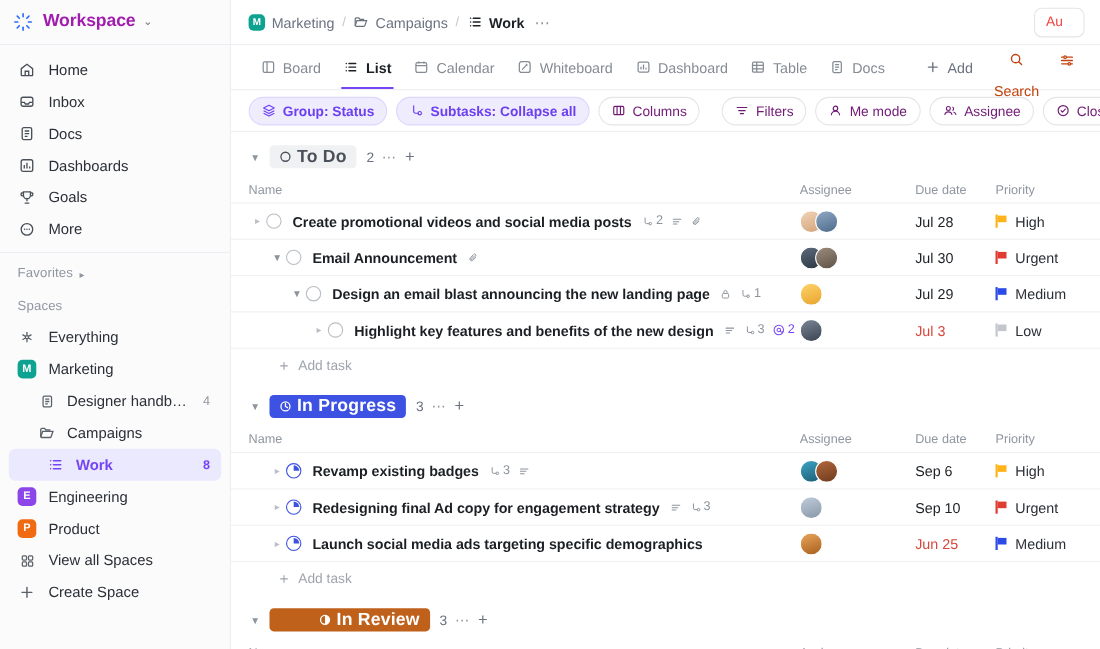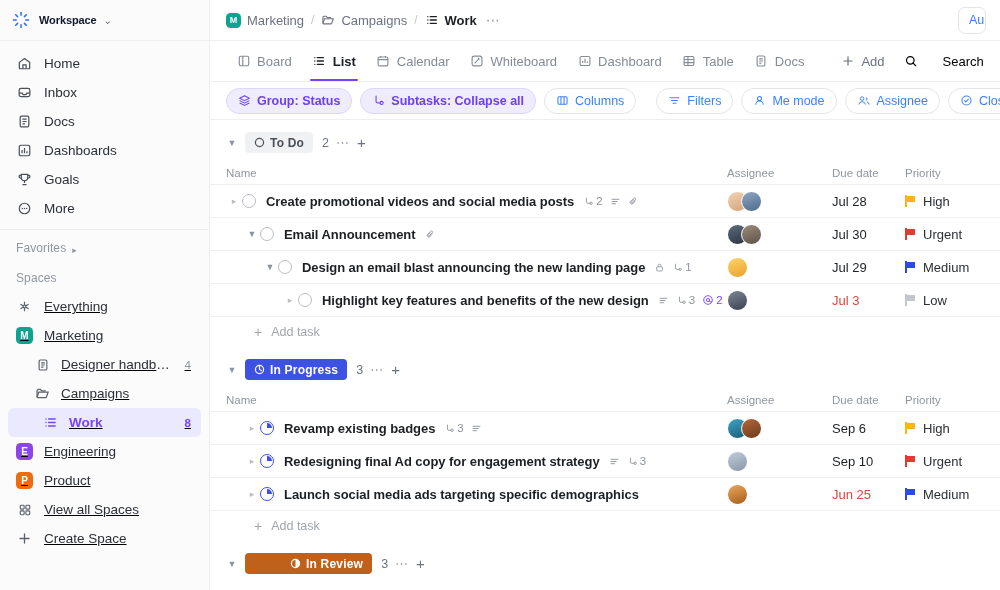--- a/index.html
+++ b/index.html
@@ -15,39 +15,39 @@
   .sidebar {
     width: 210px; height: 590px; flex: 0 0 210px;
     background: #fbfbfc; border-right: 1px solid #eceef1;
     display: flex; flex-direction: column;
   }
   .ws-header {
     height: 41px; display: flex; align-items: center; gap: 9px;
     padding: 0 12px; border-bottom: 1px solid #eceef1;
   }
   .ws-logo { width: 18px; height: 18px; flex: 0 0 18px; position: relative; }
-  .ws-title { font-size: 11px; font-weight: 700; color: #0f172a; letter-spacing: -0.1px; }
+  .ws-title { font-size: 16px; font-weight: 700; color: #a21caf; letter-spacing: -0.1px; }
   .ws-caret { font-size: 10px; color: #6b7280; margin-left: -2px; }
 
   .nav { padding: 8px 8px 6px 8px; border-bottom: 1px solid #eceef1; }
   .nav-item {
     display: flex; align-items: center; gap: 12px;
     height: 29px; padding: 0 8px; border-radius: 6px;
     font-size: 13.5px; color: #2b2f36; cursor: pointer;
   }
   .nav-icon { width: 16px; height: 16px; flex: 0 0 16px; display: flex; align-items: center; justify-content: center; color: #4a5059; }
 
   .sec-head {
     display: flex; align-items: flex-end; gap: 6px;
     font-size: 12px; color: #9096a0; padding: 11px 16px 5px 16px;
     letter-spacing: 0.1px;
   }
   .sec-head .chev { font-size: 9px; color: #9096a0; }
 
-  .spaces { padding: 2px 8px; text-decoration: underline; }
+  .spaces { padding: 2px 8px; }
   .sp-item {
     display: flex; align-items: center; gap: 11px;
     height: 29px; padding: 0 8px; border-radius: 6px;
     font-size: 13.5px; color: #2b2f36; cursor: pointer; position: relative;
   }
   .sp-item.indent1 { padding-left: 26px; gap: 10px; }
   .sp-item.indent2 { padding-left: 34px; gap: 10px; }
   .sp-item.active { background: #ebe9fe; color: #7545f5; font-weight: 600; }
   .sp-item.active .sp-badge { color: #7545f5; }
   .sp-ico { width: 17px; height: 17px; flex: 0 0 17px; display: flex; align-items: center; justify-content: center; }
@@ -65,64 +65,64 @@
     padding: 0 14px 0 16px; border-bottom: 1px solid #eceef1; flex: 0 0 41px;
   }
   .crumbs { display: flex; align-items: center; gap: 7px; font-size: 13px; }
   .crumb { display: flex; align-items: center; gap: 6px; color: #6b7280; cursor: pointer; }
   .crumb.cur { color: #1c2024; font-weight: 600; }
   .crumb-sep { color: #c3c7cd; font-size: 12px; }
   .crumb-dots { color: #9096a0; font-size: 14px; letter-spacing: 1px; cursor: pointer; padding-left: 2px; }
   .automate-btn {
     border: 1px solid #e3e5e8; border-radius: 7px; height: 27px;
     display: flex; align-items: center; padding: 0 10px;
-    font-size: 12.5px; color: #3b82f6; background: #fff; white-space: nowrap;
-    overflow: hidden; width: 28px; cursor: pointer;
+    font-size: 12.5px; color: #ef4444; background: #fff; white-space: nowrap;
+    overflow: hidden; width: 46px; cursor: pointer;
   }
 
   .tabbar {
     height: 41px; flex: 0 0 41px; display: flex; align-items: center;
     border-bottom: 1px solid #eceef1; padding: 0 14px 0 16px; gap: 0;
   }
   .tab {
     display: flex; align-items: center; gap: 6px; height: 40px; padding: 0 10px;
     font-size: 13px; color: #848b95; cursor: pointer; position: relative; white-space: nowrap;
   }
   .tab.active { color: #1c2024; font-weight: 700; }
   .tab.active::after {
     content: ""; position: absolute; left: 8px; right: 8px; bottom: 0;
     height: 2px; background: #7545f5; border-radius: 2px;
   }
   .tab-ic { width: 15px; height: 15px; display: flex; align-items: center; justify-content: center; }
   .tab-div { width: 1px; height: 16px; background: #e6e8eb; margin: 0 8px; }
   .tab.add { color: #6b7280; }
   .spacer { flex: 1; }
-  .rt-act { display: flex; align-items: center; gap: 24px; font-size: 13px; color: #000000; padding: 0 9px; height: 28px; cursor: pointer; white-space: nowrap; }
+  .rt-act { display: flex; align-items: center; gap: 14px; font-size: 13px; color: #c2410c; padding: 0 9px; height: 28px; cursor: pointer; white-space: nowrap; flex-direction: column; }
 
   .filterbar {
     height: 38px; flex: 0 0 38px; display: flex; align-items: center;
     padding: 0 14px 0 16px; gap: 8px; border-bottom: 1px solid #eceef1;
   }
   .chip {
     display: flex; align-items: center; gap: 6px; height: 26px; padding: 0 11px;
     border-radius: 14px; border: 1px solid #e3e5e8; background: #fff;
-    font-size: 12.5px; color: #3b82f6; cursor: pointer; white-space: nowrap;
+    font-size: 12.5px; color: #701a75; cursor: pointer; white-space: nowrap;
   }
   .chip.on { background: #efecfe; border-color: #ddd6fe; color: #6c3ff0; font-weight: 600; }
   .chip .ci { display: flex; align-items: center; }
   .fdiv { width: 1px; height: 16px; background: #e6e8eb; margin: 0 2px; }
 
   
   .body { flex: 1; overflow: hidden; position: relative; }
 
   .grp-head { display: flex; align-items: center; gap: 7px; padding: 12px 0 8px 16px; }
   .gchev { color: #9096a0; font-size: 9px; width: 12px; text-align: center; cursor: pointer; }
   .gbadge {
     display: inline-flex; align-items: center; gap: 5px; height: 21px; padding: 0 9px;
-    border-radius: 4px; font-size: 12px; font-weight: 700; letter-spacing: 0.2px;
+    border-radius: 4px; font-size: 16px; font-weight: 700; letter-spacing: 0.2px;
   }
   .gbadge.todo { background: #f0f1f3; color: #4a5059; }
   .gbadge.prog { background: #3d51e3; color: #fff; }
   .gbadge.rev  { background: #c0611b; color: #fff; padding-left: 45px; }
   .gcount { font-size: 12.5px; color: #6b7280; padding-left: 2px; }
   .gdots { color: #9096a0; font-size: 13px; letter-spacing: 1px; cursor: pointer; }
   .gplus { color: #6b7280; font-size: 15px; cursor: pointer; line-height: 1; }
 
   .colhead {
     display: flex; align-items: center; height: 24px;

